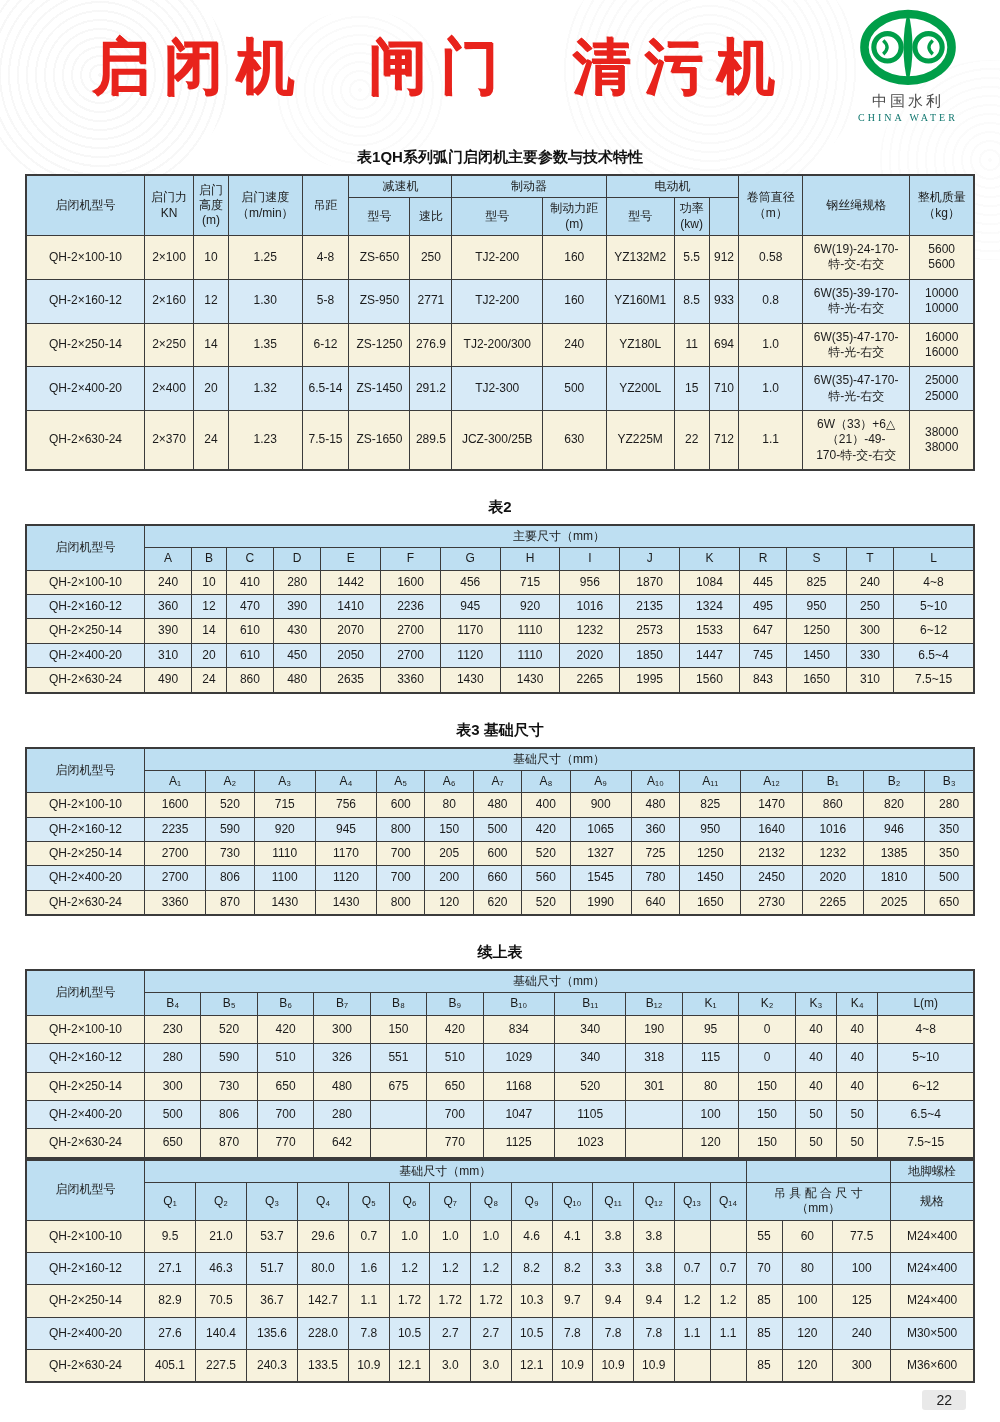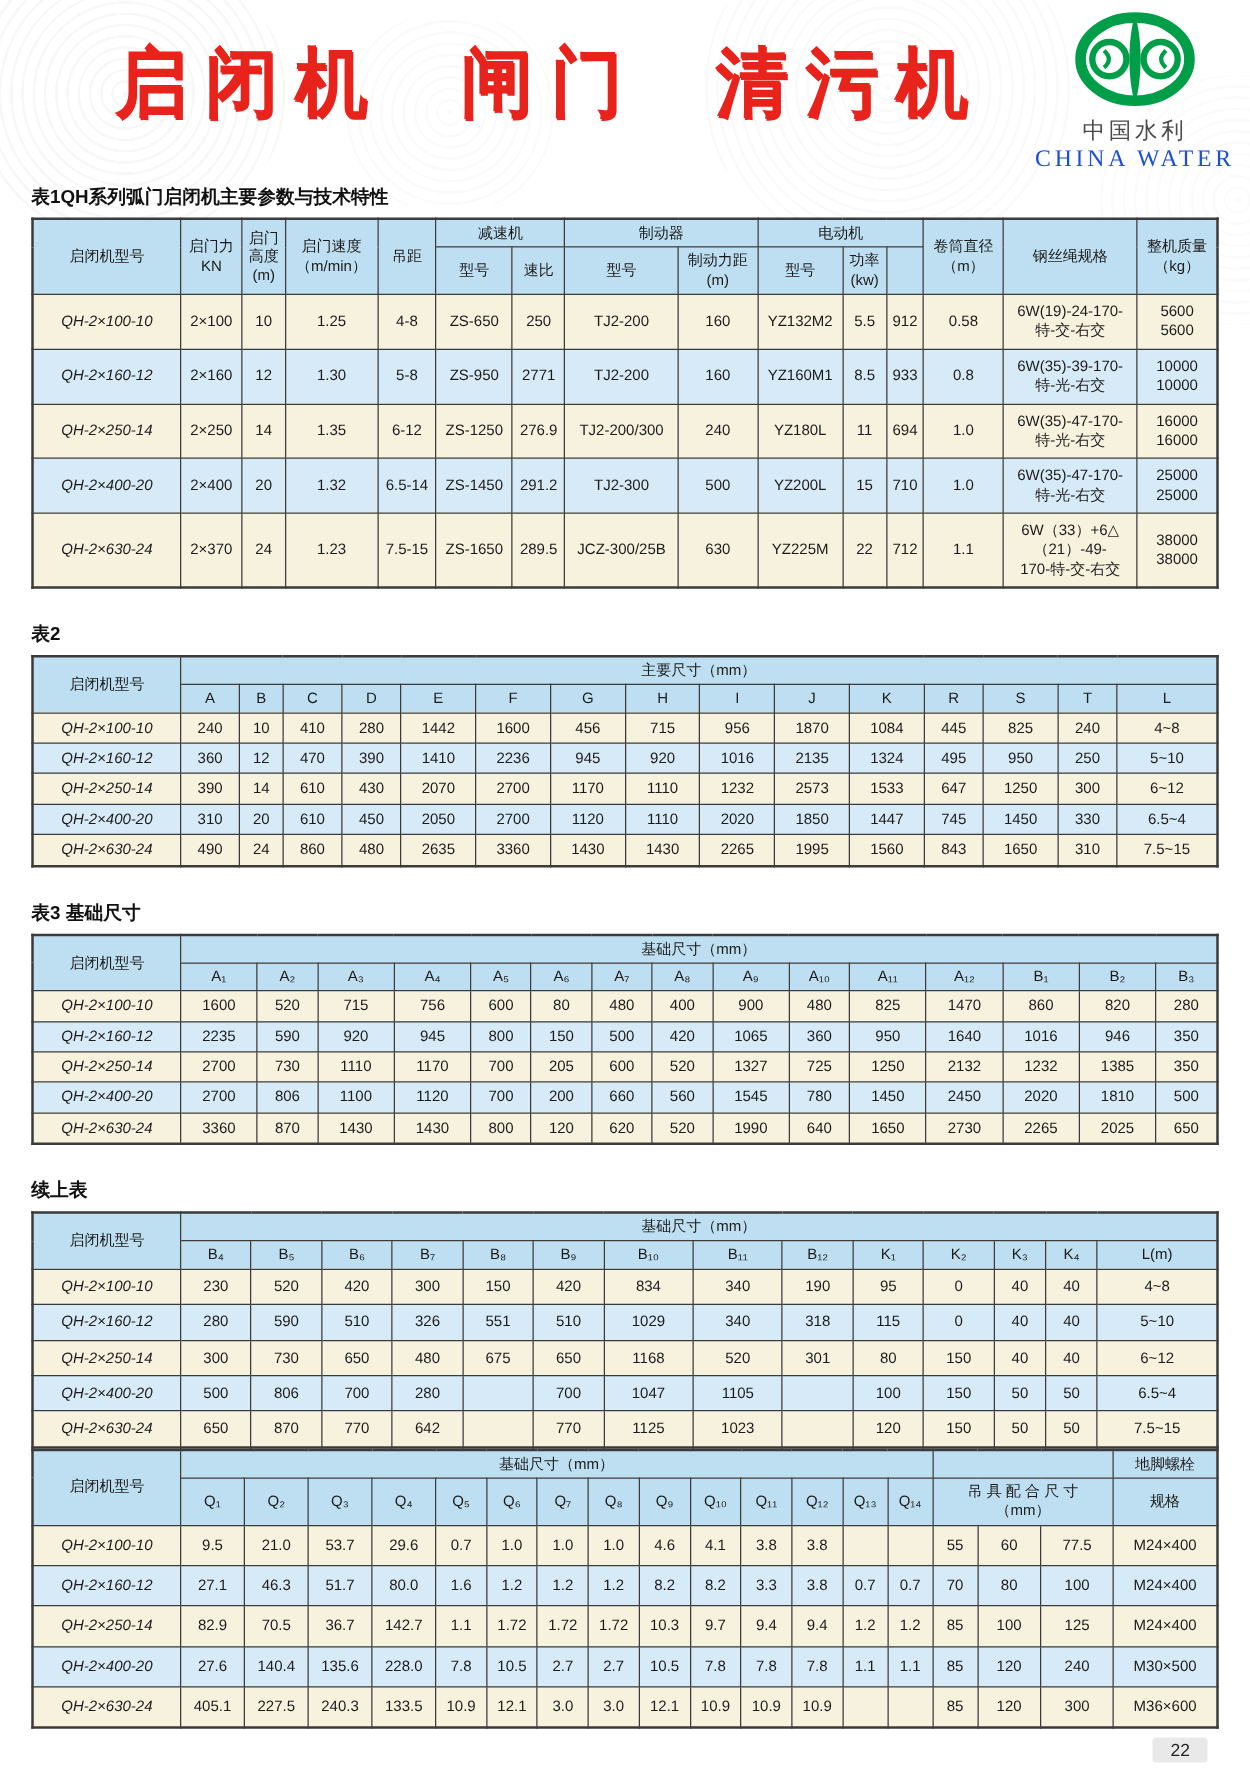--- a/index.html
+++ b/index.html
@@ -20,36 +20,36 @@
   .s3{left:270px;top:10px;width:180px;height:160px;opacity:.35;}
   .s4{left:880px;top:60px;width:220px;height:200px;opacity:.3;}
   .main-title{
     position:absolute;left:92px;top:28px;
     font-size:58px;font-weight:900;color:#e8231c;
     letter-spacing:14px;transform:scaleY(1.04);
     text-shadow:1px 1px 0 #e8231c;white-space:pre;
   }
   .logo-block{position:absolute;right:12px;top:8px;width:160px;text-align:center;}
   .logo-block svg{display:block;margin:0 auto;}
-  .logo-cn{font-size:18px;color:#4a4a4a;letter-spacing:3px;margin-top:2px;}
+  .logo-cn{font-size:15px;color:#4a4a4a;letter-spacing:3px;margin-top:2px;}
   .logo-en{font-family:"Liberation Serif","DejaVu Serif",serif;
-    font-size:19px;color:#1d4ed8;letter-spacing:3px;margin-top:1px;}
+    font-size:10px;color:#0f766e;letter-spacing:3px;margin-top:1px;}
   
   .content{padding:0 25px;position:relative;}
-  .tbl-title{font-size:15px;font-weight:bold;color:#111;margin:10px 0 7px;}
+  .tbl-title{font-size:15px;font-weight:bold;color:#111;margin:10px 0 7px;text-align:center;}
   .tbl-title.gap{margin-top:27px;}
   table.data-tbl{border-collapse:collapse;width:100%;font-size:12px;
     border:2px solid #3b3b3b;}
   .data-tbl th,.data-tbl td{
     border:1px solid #3b3b3b;text-align:center;vertical-align:middle;
     padding:3px 2px;line-height:1.28;white-space:pre-line;color:#1b1b1b;}
   .data-tbl th{background:#bedff2;font-weight:normal;}
   .data-tbl tbody td{background:#f7f2dd;}
   .data-tbl tbody tr.alt td{background:#d7eaf7;}
-  .data-tbl td:first-child{width:12.5%;font-style:italic;}
+  .data-tbl td:first-child{width:12.5%;}
   .t1 td{padding:6px 2px;}
   .t23 td{padding:4px 2px;}
   .tc td{padding:6px 2px;}
   .t4 td{padding:8px 1px;}
   .t4{font-size:11.5px;}
   
   .page-num{position:absolute;right:34px;bottom:12px;background:#e9e9e9;
     border-radius:3px;padding:2px 14px;font-size:14px;color:#222;}
 </style>
 </head>

